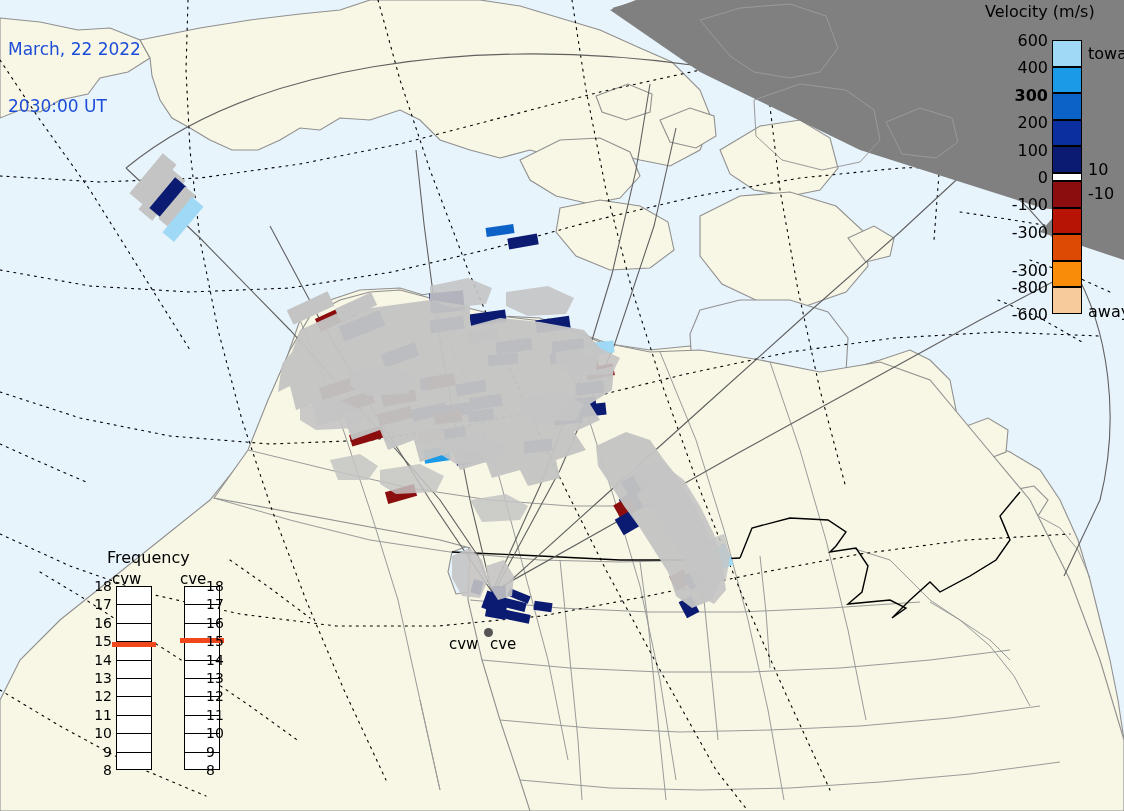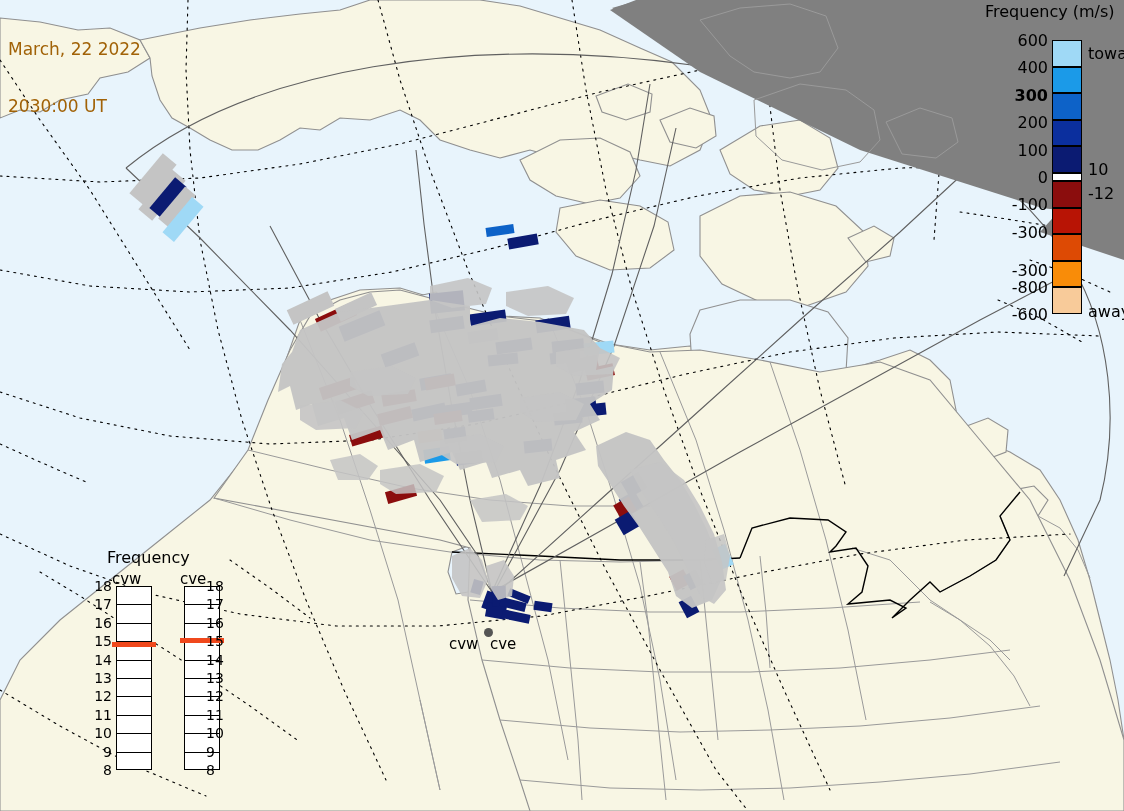--- a/index.html
+++ b/index.html
@@ -1,19 +1,19 @@
 <!DOCTYPE html>
 <html><head>
 <meta charset="utf-8">
 <style>
   html,body{margin:0;padding:0;background:#fff;}
   body{font-family:"DejaVu Sans", sans-serif;}
   #stage{position:relative;width:1124px;height:811px;overflow:hidden;background:#e8f4fc;}
   #map-svg{position:absolute;left:0;top:0;width:1124px;height:811px;}
-  .hdr{position:absolute;left:8px;top:2px;color:#a16207;font-size:17px;line-height:19px;white-space:pre;letter-spacing:0px;}
+  .hdr{position:absolute;left:8px;top:2px;color:#1d4ed8;font-size:17px;line-height:19px;white-space:pre;letter-spacing:0px;}
   
   #cbar-wrap{position:absolute;left:1052px;top:40px;width:32px;height:274px;}
   .cb-seg{position:absolute;left:0;width:30px;border:1px solid #000;box-sizing:border-box;}
   #cbar-title{position:absolute;left:985px;top:2px;font-size:16px;color:#000;white-space:nowrap;}
   .cb-tick{position:absolute;width:52px;text-align:right;font-size:16px;color:#000;}
   .cb-side{position:absolute;font-size:16px;color:#000;white-space:nowrap;}
   
   #freq-title{position:absolute;left:107px;top:548px;font-size:16px;color:#000;}
   .freq-sub{position:absolute;font-size:15px;color:#000;}
   .freq-bar{position:absolute;width:36px;border:1.6px solid #000;box-sizing:border-box;background:#fff;}
@@ -267,21 +267,21 @@
       <path d="M330,460 L360,454 L378,466 L368,480 L338,480 Z" opacity="0.85"></path>
       <path d="M470,500 L506,494 L528,506 L520,520 L482,522 Z" opacity="0.85"></path>
     </g>
   </svg>
 
   <div class="hdr">
     <div>March, 22 2022</div>
     <div>2030:00 UT</div>
   </div>
 
-  <div id="cbar-title">Frequency (m/s)</div>
+  <div id="cbar-title">Velocity (m/s)</div>
   <div id="cbar-wrap">
       <div class="cb-seg" style="top: 0px; height: 26.6px; background: rgb(159, 217, 246);"></div>
       <div class="cb-seg" style="top: 26.6px; height: 26.6px; background: rgb(27, 154, 232);"></div>
       <div class="cb-seg" style="top: 53.2px; height: 26.6px; background: rgb(13, 98, 200);"></div>
       <div class="cb-seg" style="top: 79.8px; height: 26.6px; background: rgb(11, 47, 158);"></div>
       <div class="cb-seg" style="top: 106.4px; height: 26.6px; background: rgb(11, 27, 114);"></div>
       <div class="cb-seg" style="top: 133px; height: 8px; background: rgb(255, 255, 255); border-left: 1px solid rgb(0, 0, 0);"></div>
       <div class="cb-seg" style="top: 141px; height: 26.6px; background: rgb(139, 13, 13);"></div>
       <div class="cb-seg" style="top: 167.6px; height: 26.6px; background: rgb(184, 20, 5);"></div>
       <div class="cb-seg" style="top: 194.2px; height: 26.6px; background: rgb(221, 74, 4);"></div>
@@ -297,21 +297,21 @@
       <div class="cb-tick" style="top: 168px; left: 996px;">0</div>
       <div class="cb-tick" style="top: 195.4px; left: 996px;">-100</div>
       <div class="cb-tick" style="top: 222.8px; left: 996px;">-300</div>
       <div class="cb-tick" style="top: 244px; left: 996px; margin-top: 17px;">-300</div>
       <div class="cb-tick" style="top: 277.6px; left: 996px;">-800</div>
       <div class="cb-tick" style="top: 305px; left: 996px;">-600</div>
     </div>
   <div class="cb-side" style="left:1088px;top:44px;">toward</div>
   <div class="cb-side" style="left:1088px;top:302px;">away</div>
   <div class="cb-side" style="left:1088px;top:160px;">10</div>
-  <div class="cb-side" style="left:1088px;top:184px;">-12</div>
+  <div class="cb-side" style="left:1088px;top:184px;">-10</div>
 
   <div id="freq-title">Frequency</div>
   <div class="freq-sub" style="left:112px;top:570px;">cvw</div>
   <div class="freq-sub" style="left:180px;top:570px;">cve</div>
   <div id="freq-bars">
       <div class="freq-bar" style="left: 116px; top: 586px; height: 184px;">
         <div class="freq-cell" style="top: 0px; height: 18.4px;"></div>
         <div class="freq-cell" style="top: 18.4px; height: 18.4px;"></div>
         <div class="freq-cell" style="top: 36.8px; height: 18.4px;"></div>
         <div class="freq-cell" style="top: 55.2px; height: 18.4px;"></div>

